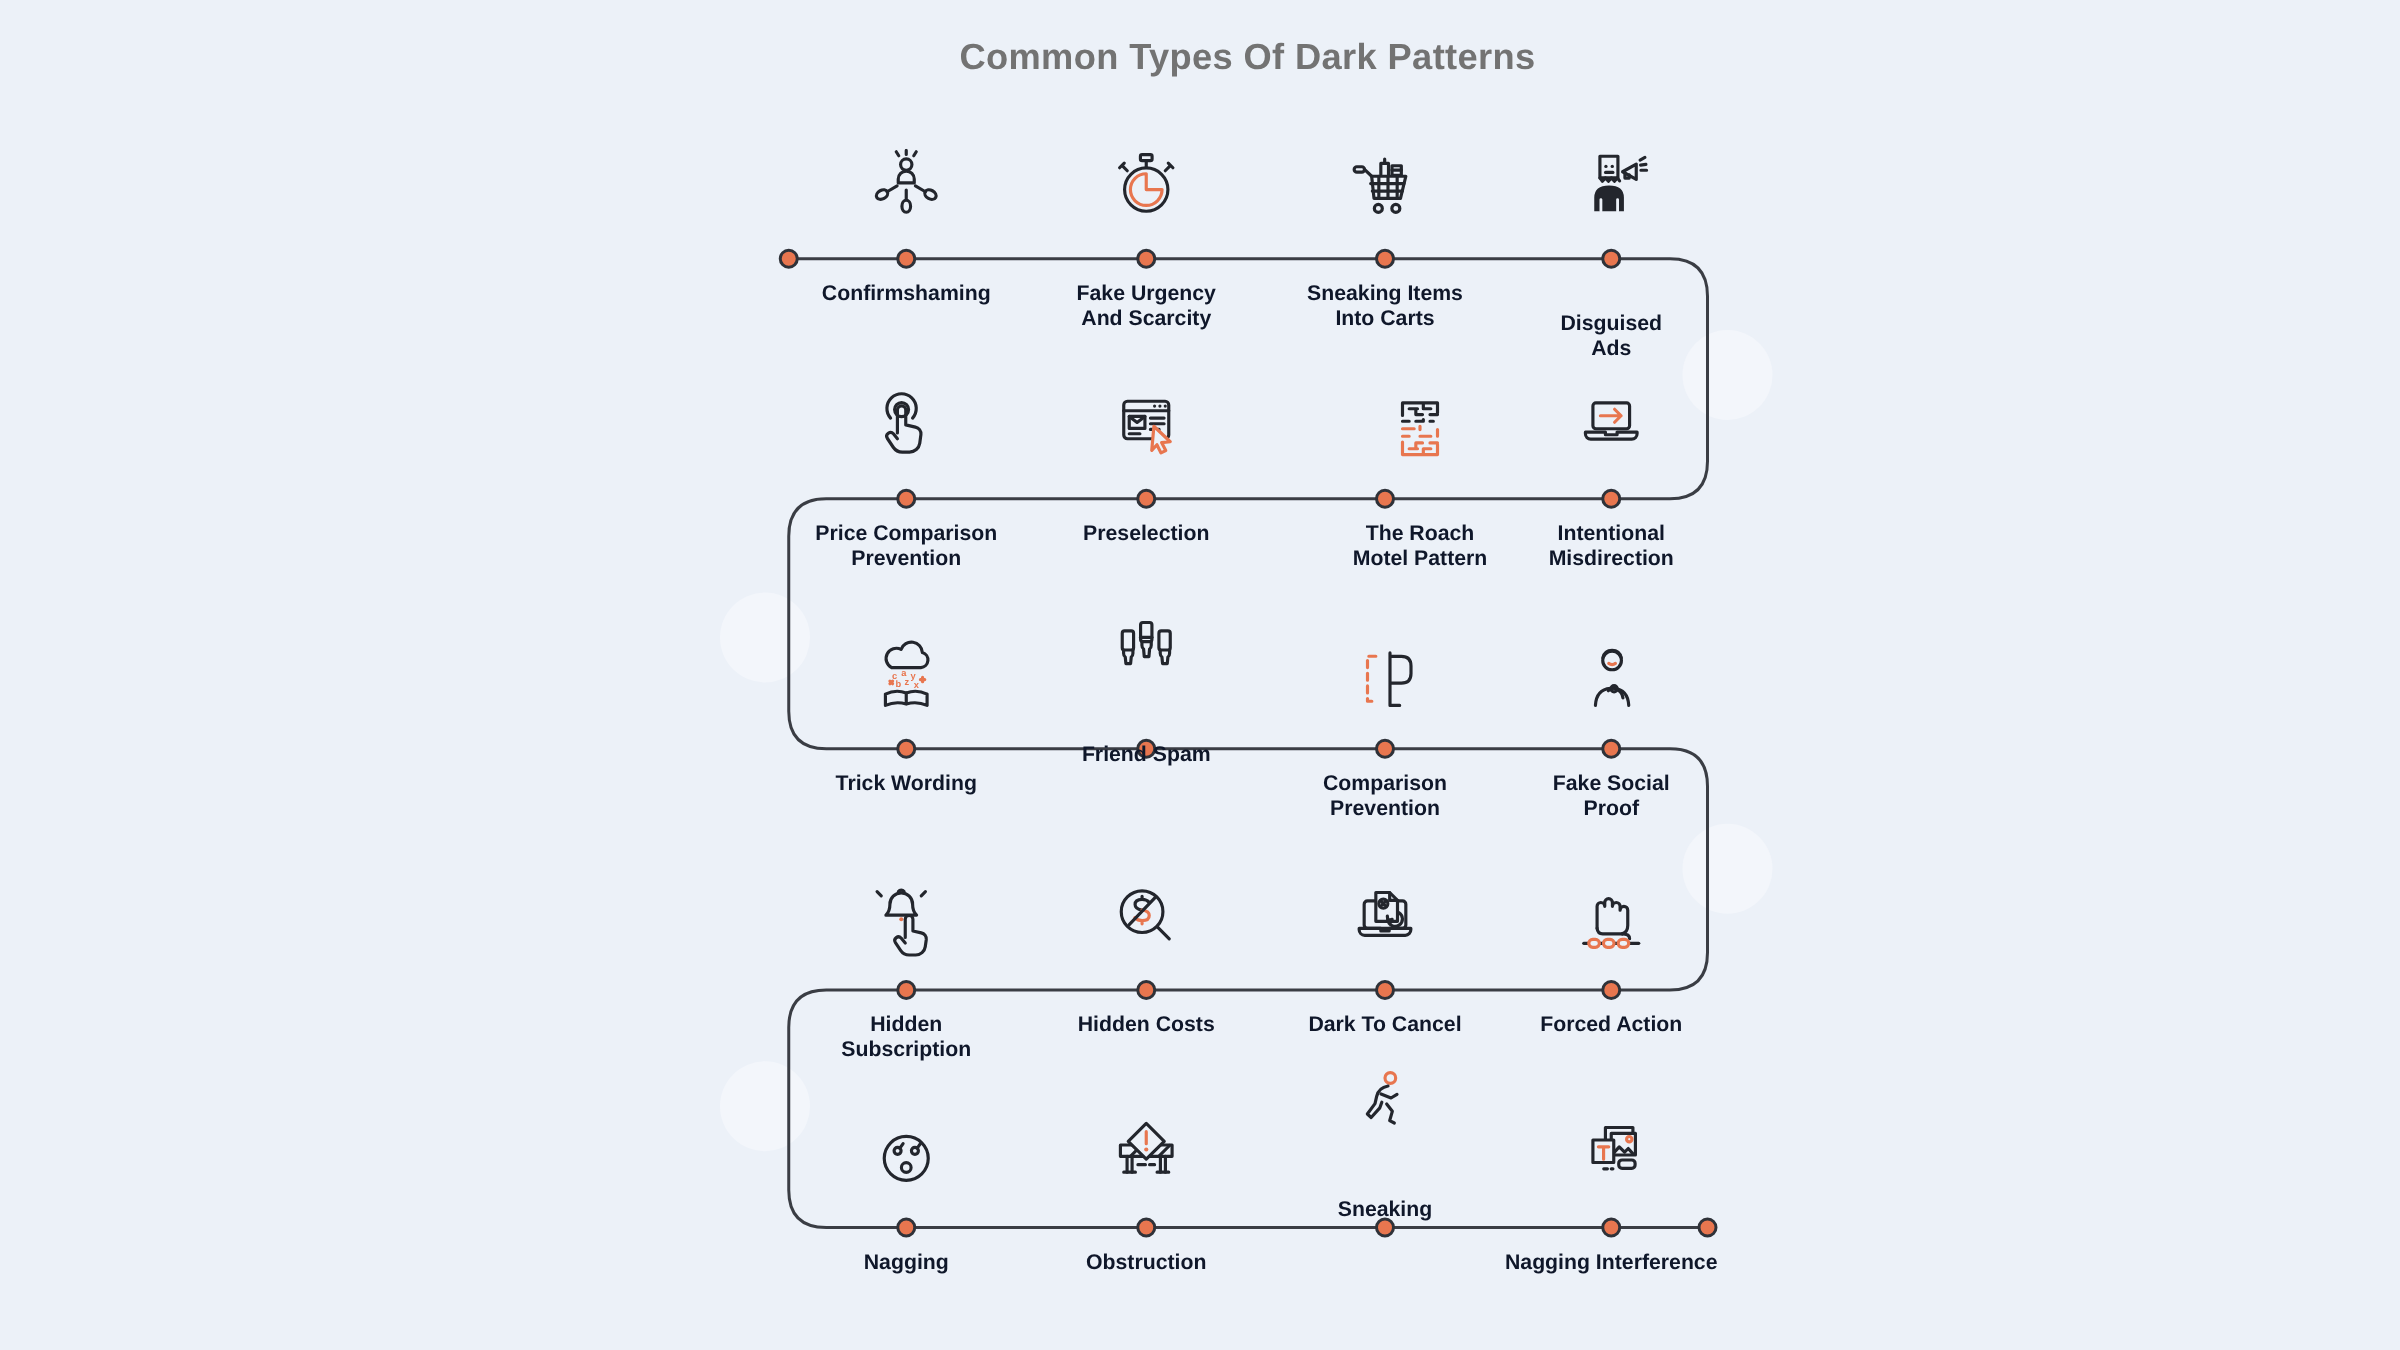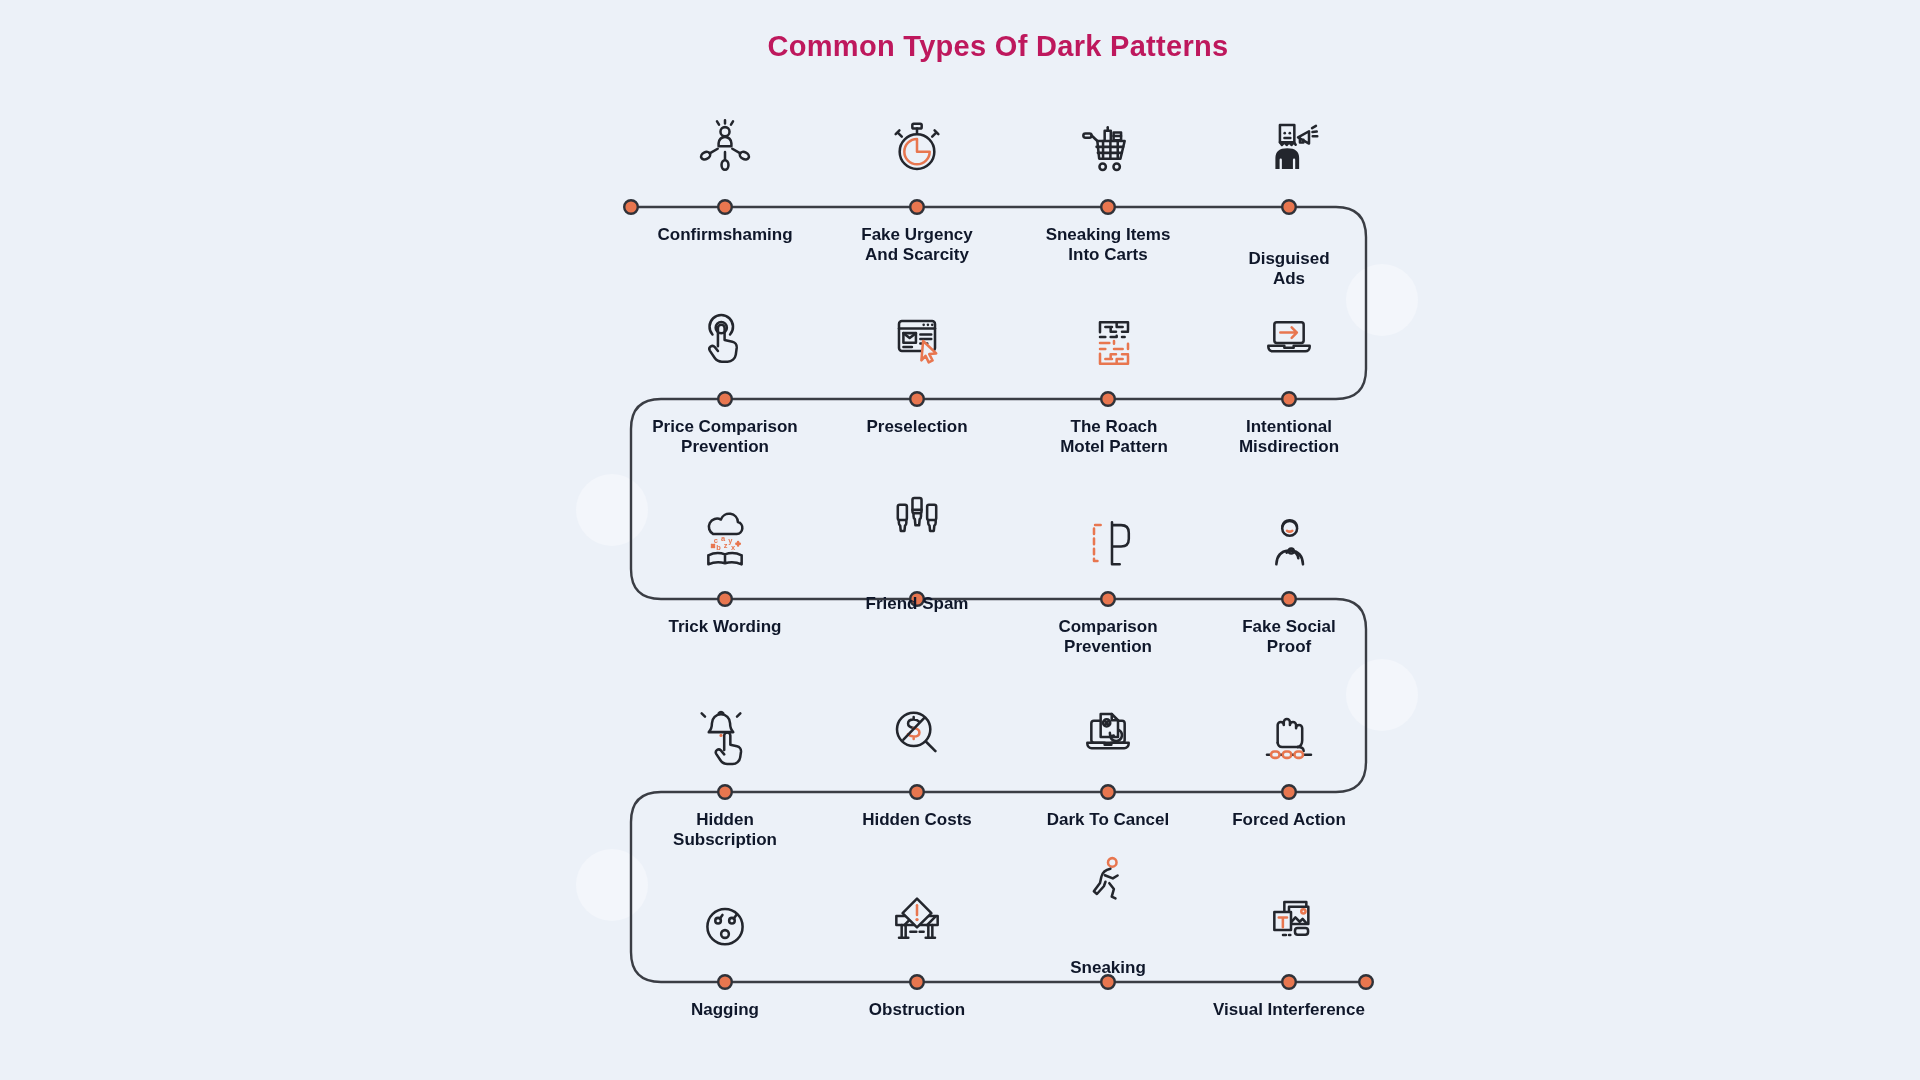--- a/index.html
+++ b/index.html
@@ -1,20 +1,20 @@
 <!DOCTYPE html>
 <html><head>
 <meta charset="utf-8">
 <style>
   html,body{margin:0;padding:0;}
   body{background:#ecf1f8;font-family:"Liberation Sans",sans-serif;}
   #stage{position:relative;width:1920px;height:1080px;background:#ecf1f8;overflow:hidden;}
   .bgcircle{position:absolute;border-radius:50%;background:#f3f6fb;width:72px;height:72px;}
   #page-title{position:absolute;left:998px;top:30px;transform:translateX(-50%);
-    font-size:29px;font-weight:bold;color:#be185d;letter-spacing:.3px;white-space:nowrap;}
+    font-size:29px;font-weight:bold;color:#737373;letter-spacing:.3px;white-space:nowrap;}
   #snake{position:absolute;left:0;top:0;}
   .item{position:absolute;width:190px;display:flex;flex-direction:column;align-items:center;}
   .icon-box{width:64px;height:64px;}
   .icon{width:64px;height:64px;display:block;}
   .icon path,.icon rect,.icon circle,.icon ellipse{fill:none;stroke:#23262d;stroke-width:1.9;stroke-linecap:round;stroke-linejoin:round;}
   .icon .o{stroke:#e8764f;}
   .icon .fill{fill:#23262d;stroke:none;}
   .icon .ofill{fill:#e8764f;stroke:none;}
   .icon .bg{fill:#ecf1f8;}
   .icon .bgfill{fill:#ecf1f8;}
@@ -150,21 +150,21 @@
             <circle class="fill" cx="32.2" cy="10.4" r=".95"></circle>
             <circle class="fill" cx="35.4" cy="10.4" r=".95"></circle>
             <rect x="13.8" y="16.6" width="9.4" height="7.2"></rect>
             <path d="M13.8 16.6l4.7 3.6 4.7-3.6"></path>
             <path d="M26.5 17.6h8.2 M26.5 21h8.2 M26.5 24.4h5.2 M13.8 27h6.4"></path>
             <path class="o bgfill" d="M28.6 22.5l9.8 9.3-5.2.5 2.5 4.8-2.9 1.4-2.4-4.9-3.1 3.4z"></path>
           </svg>
         </div>
         <div class="label">Preselection</div>
       </div>
-      <div class="item" style="left: 1019px; top: 311px; justify-content: space-between;">
+      <div class="item" style="left: 1041px; top: 311px; justify-content: space-between;">
         <div class="icon-box">
           <svg class="icon" viewBox="0 0 48 48">
             <path d="M13.5 8.5h21 M34.5 8.5v6 M13.5 8.5v7.5 M17.5 12h5 M26 8.5V12h4.5 M21.5 12v3.5h4 M30 15.5h4.5 M13.5 19.5h4 M21.5 19.5h4.5v-1 M30 19.5h2"></path>
             <path class="o" d="M13.5 39.5h21 M34.5 39.5v-6 M13.5 39.5V32 M17.5 36h5 M26 39.5V36h4.5 M21.5 36v-3.5h4 M30 32.5h4.5 M13.5 28.5h4 M24 28.5h6.5 M34.5 28.5v-4 M13.5 24h7 M24 24.5v-2"></path>
           </svg>
         </div>
         <div class="label">The Roach<br>Motel Pattern</div>
       </div>
       <div class="item" style="left: 1194px; top: 311px;">
         <div class="icon-box">
@@ -334,16 +334,16 @@
             <rect x="20.5" y="6" width="16.5" height="14.5"></rect>
             <rect class="bg" x="24" y="9.5" width="14.5" height="13"></rect>
             <circle class="o" cx="34.8" cy="13" r="1.6"></circle>
             <path d="M24.8 22l4-4.4 3.2 3.2 2.2-2.2 3 3.4"></path>
             <rect class="bg" x="13" y="13.5" width="12.5" height="13.5"></rect>
             <path class="o" d="M16.3 17.6h6.2 M19.4 17.6v7.4"></path>
             <rect class="bg" x="28.5" y="25.5" width="9.8" height="5" rx="2"></rect>
             <path d="M19.5 30.8h2.2 M24 30.8h1"></path>
           </svg>
         </div>
-        <div class="label">Visual Interference</div>
+        <div class="label">Nagging Interference</div>
       </div>
     </div>
 </div>
 
 </body></html>

